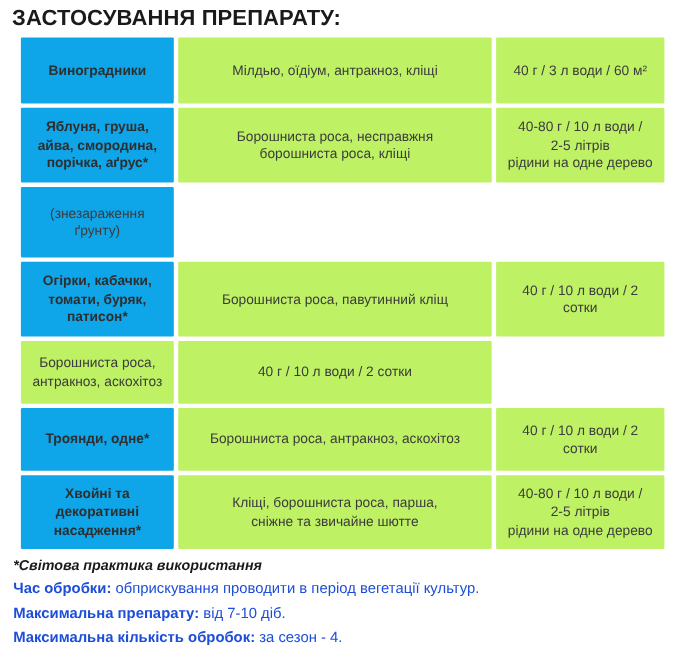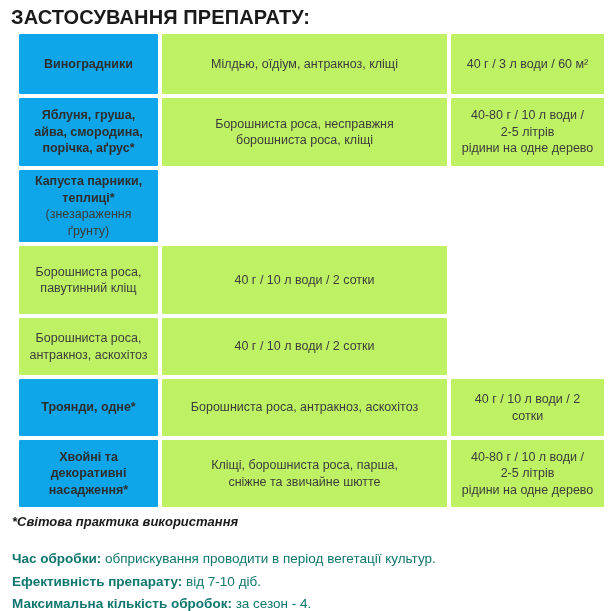--- a/index.html
+++ b/index.html
@@ -45,23 +45,23 @@
     font-weight:bold;
     color:#2e2e2e;
   }
   .culture .note{font-weight:normal;color:#3c3c3c;white-space:pre-line;}
   .gray{background:#bef264;}
   .h60{min-height:60px;} .h68{min-height:68px;} .h64{min-height:64px;}
   .h57{min-height:57px;} .h67{min-height:67px;}
   .footnotes{margin:7px 0 0 1px;}
   .star-note{
     font-size:13px;font-weight:bold;font-style:italic;
-    color:#1a1a1a;margin-bottom:20px;
+    color:#1a1a1a;margin-bottom:4px;
   }
-  .fline{font-size:13.5px;color:#0f766e;margin-bottom:3px;line-height:1.45;}
+  .fline{font-size:13.5px;color:#1d4ed8;margin-bottom:3px;line-height:1.45;}
   .fline .flabel{font-weight:bold;}
 </style>
 </head>
 <body>
 
 <div class="page">
 
   <div class="title">ЗАСТОСУВАННЯ ПРЕПАРАТУ:</div>
 
   <div class="table">
@@ -78,25 +78,27 @@
 айва, смородина,
 порічка, аґрус*</div>
       <div class="cell gray h68">Борошниста роса, несправжня
 борошниста роса, кліщі</div>
       <div class="cell gray h68">40-80 г / 10 л води /
 2-5 літрів
 рідини на одне дерево</div>
     </div>
 
     <div class="row">
-      <div class="cell culture h64"><span>Капуста парники,
-теплиці*</span><span class="note">(знезараження ґрунту)</span></div>
+      <div class="cell culture h64"><span class="note">(знезараження ґрунту)</span></div>
     </div>
 
     <div class="row">
+      <div class="cell culture h68">Огірки, кабачки,
+томати, буряк,
+патисон*</div>
       <div class="cell gray h68">Борошниста роса, павутинний кліщ</div>
       <div class="cell gray h68">40 г / 10 л води / 2 сотки</div>
     </div>
 
     <div class="row">
       <div class="cell gray h57">Борошниста роса, антракноз, аскохітоз</div>
       <div class="cell gray h57">40 г / 10 л води / 2 сотки</div>
     </div>
 
     <div class="row">
@@ -113,17 +115,17 @@
       <div class="cell gray h67">40-80 г / 10 л води /
 2-5 літрів
 рідини на одне дерево</div>
     </div>
 
   </div>
 
   <div class="footnotes">
     <div class="star-note">*Світова практика використання</div>
     <div class="fline"><span class="flabel">Час обробки:</span> <span>обприскування проводити в період вегетації культур.</span></div>
-    <div class="fline"><span class="flabel">Ефективність препарату:</span> <span>від 7-10 діб.</span></div>
+    <div class="fline"><span class="flabel">Максимальна препарату:</span> <span>від 7-10 діб.</span></div>
     <div class="fline"><span class="flabel">Максимальна кількість обробок:</span> <span>за сезон - 4.</span></div>
   </div>
 
 </div>
 
 </body></html>

